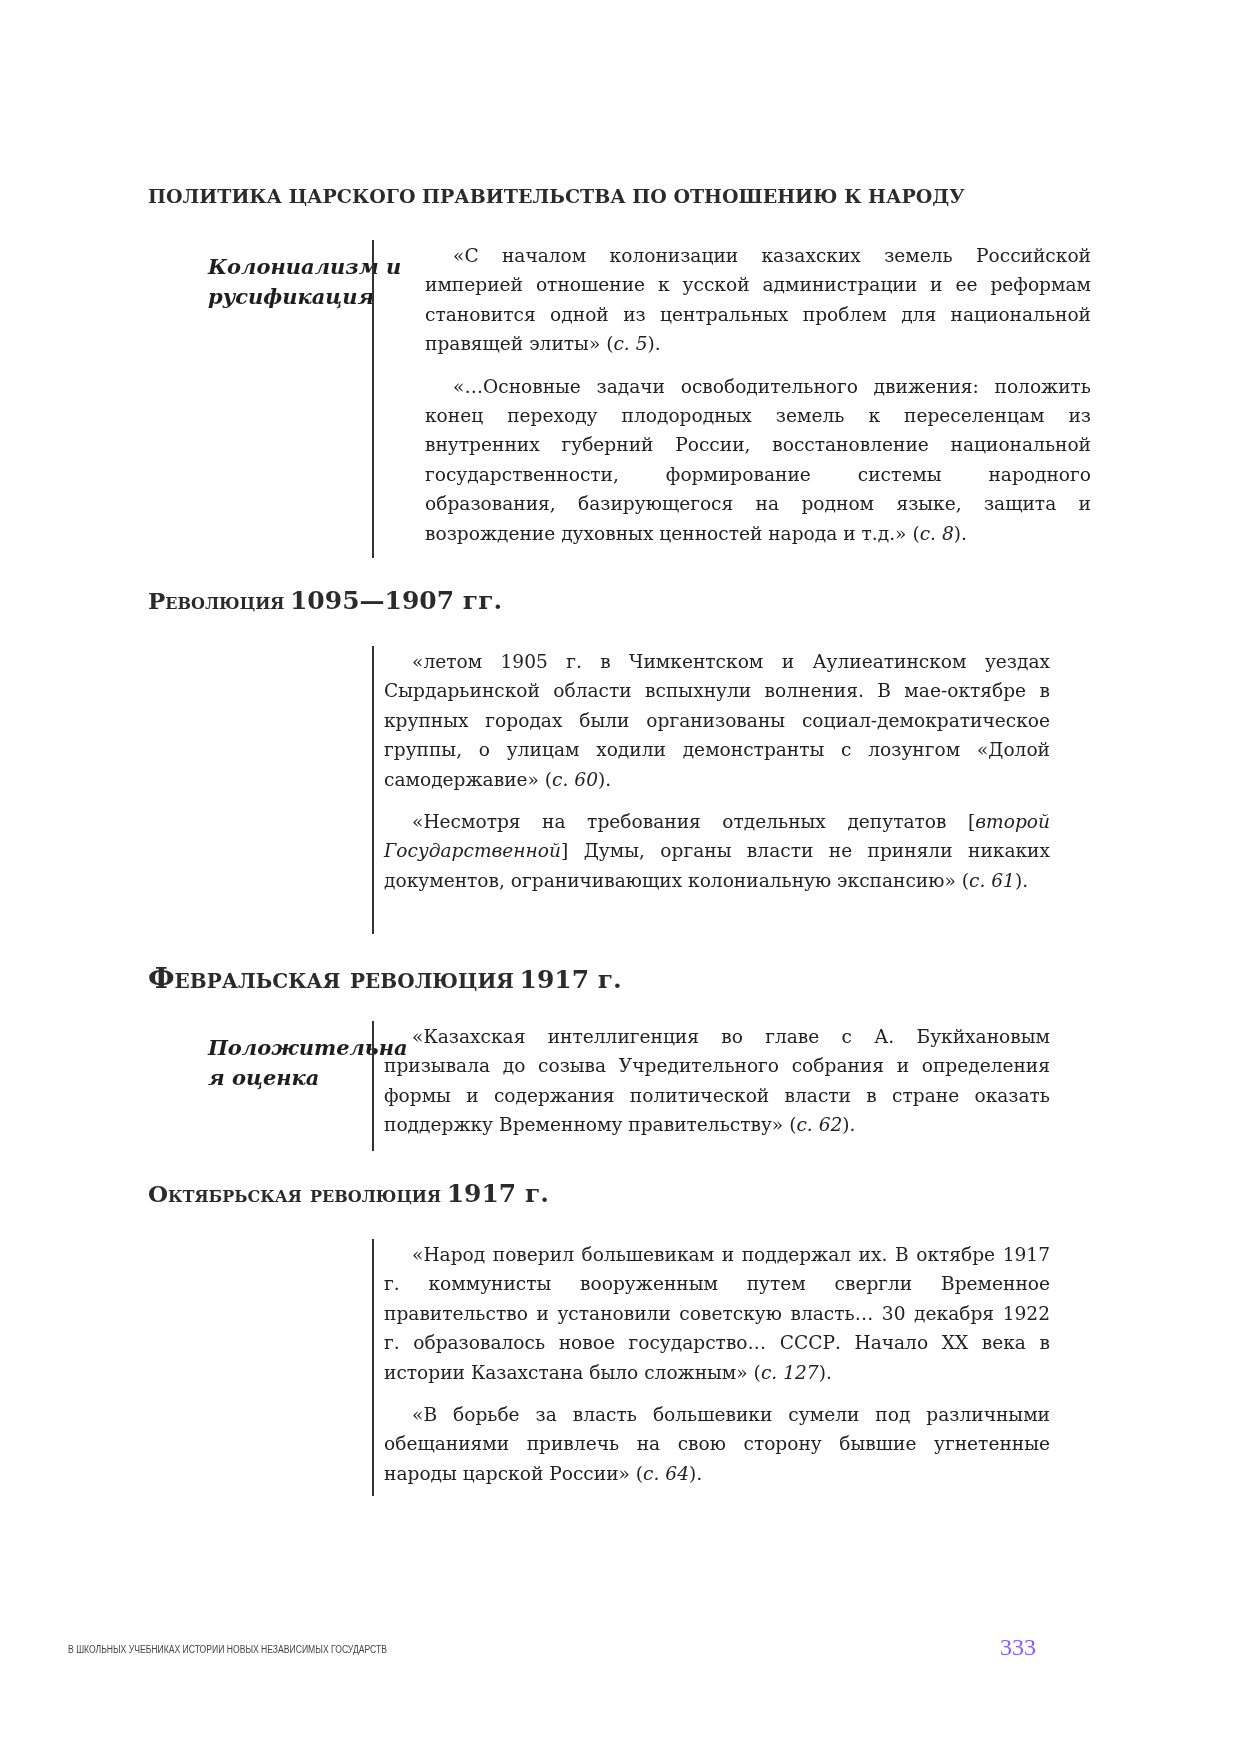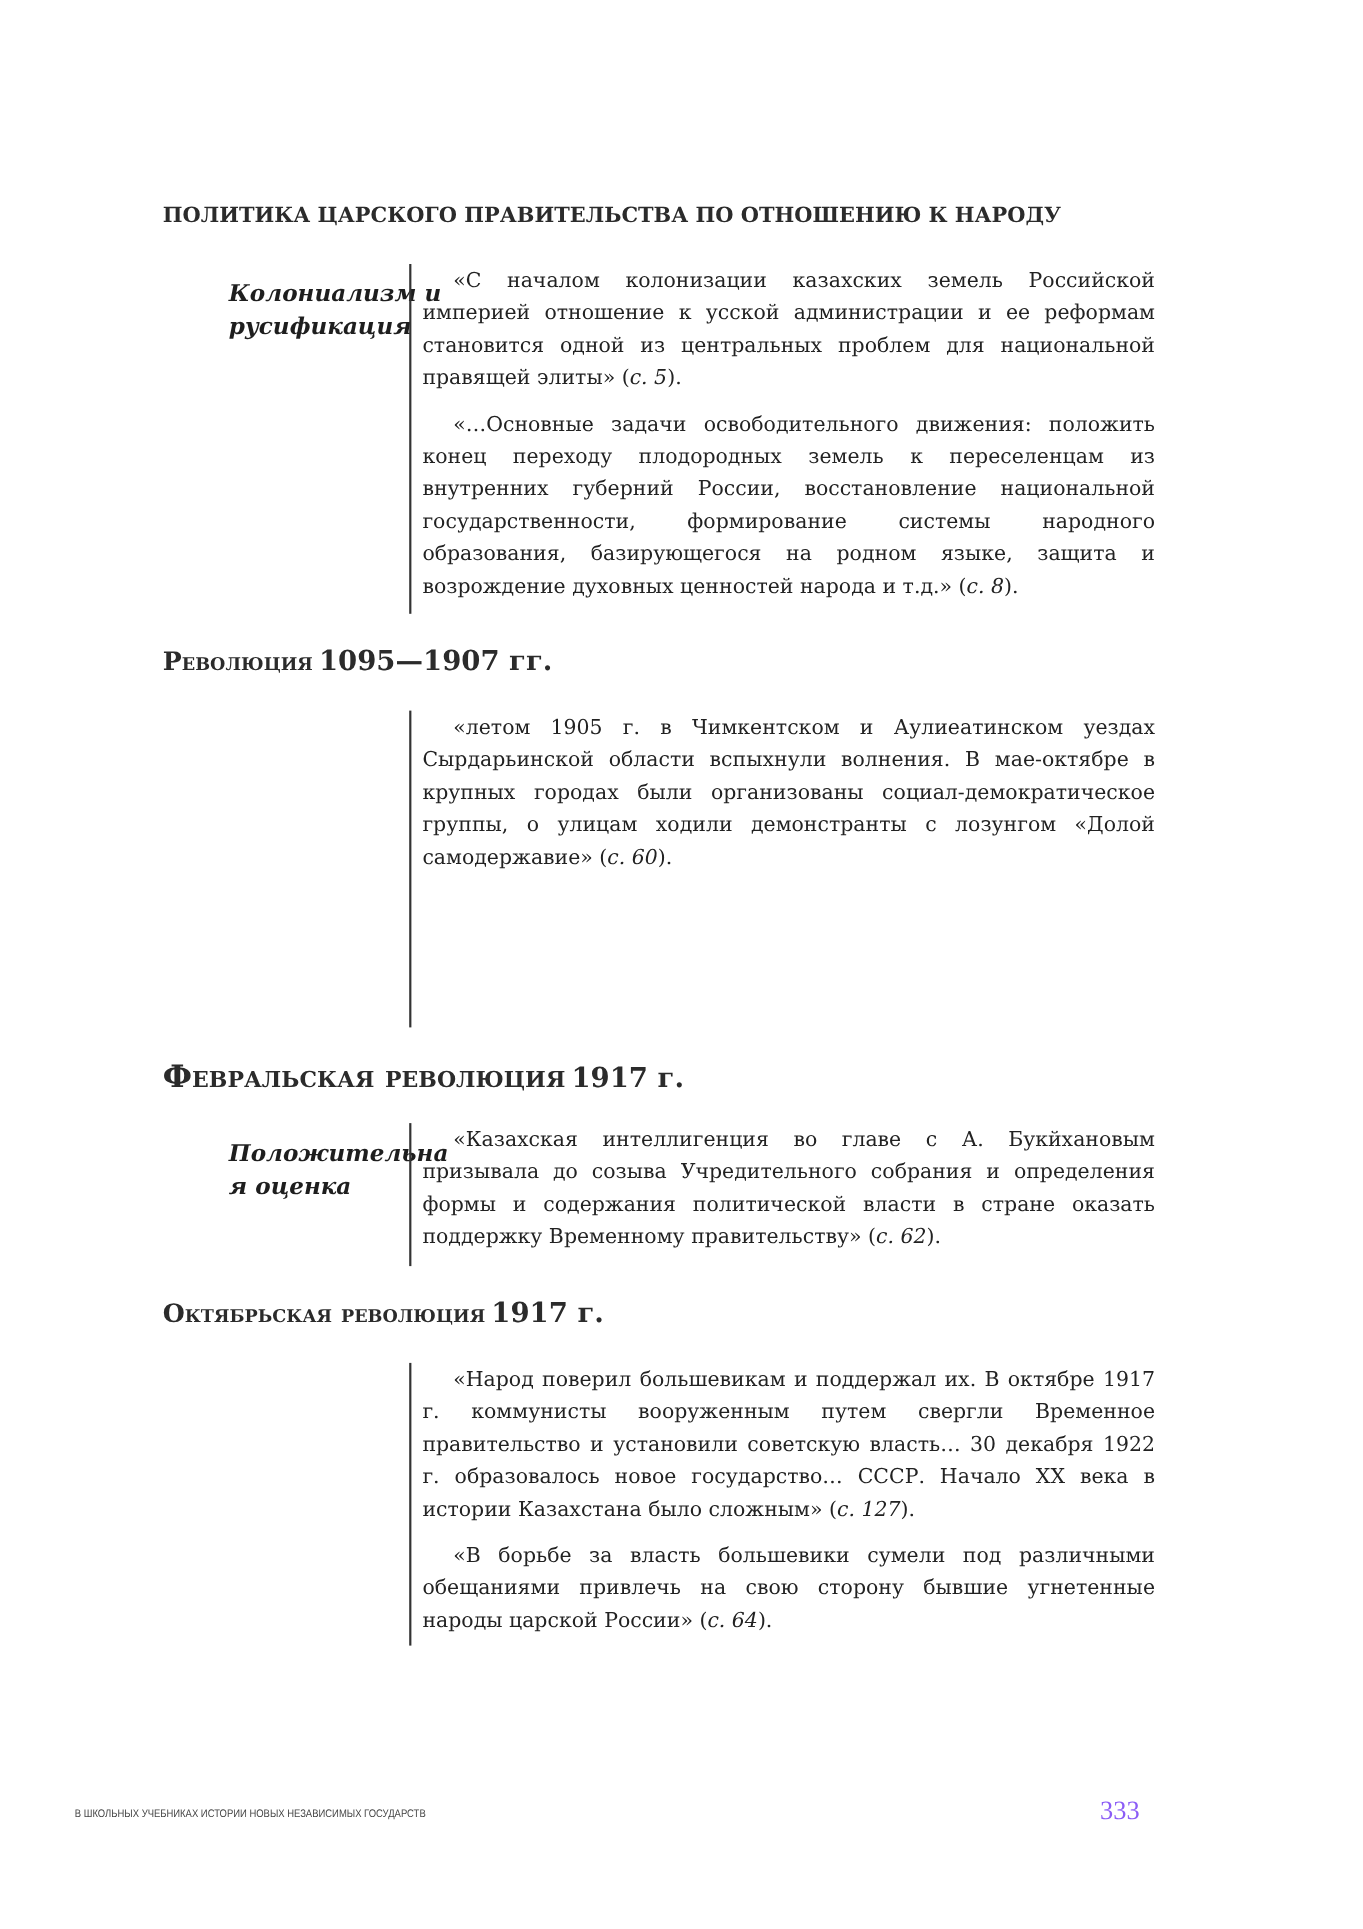--- a/index.html
+++ b/index.html
@@ -18,34 +18,35 @@
 </style>
 </head>
 <body>
 
 <div class="heading" style="top:185px;">
   <span class="sc" style="text-transform:uppercase;font-size:19px;">Политика царского правительства по отношению к народу</span>
 </div>
 <div class="section" style="top:240px;height:318px;">
   <div class="label" style="top:12px;">Колониализм и русификация</div>
   <div class="divider" style="top:0;height:318px;"></div>
-  <div class="quotes" style="top:1px;">
+  <div class="quotes" style="top:1px;margin-left:41px;">
     <p class="quote"><span>«С началом колонизации казахских земель Российской империей отношение к усской администрации и ее реформам становится одной из центральных проблем для национальной правящей элиты» (</span><i>с. 5</i><span>).</span></p>
     <p class="quote"><span>«…Основные задачи освободительного движения: положить конец переходу плодородных земель к переселенцам из внутренних губерний России, восстановление национальной государственности, формирование системы народного образования, базирующегося на родном языке, защита и возрождение духовных ценностей народа и т.д.» (</span><i>с. 8</i><span>).</span></p>
   </div>
 </div>
 
 <div class="heading" style="top:586px;">
   <span class="sc" style="font-variant:small-caps;font-size:23px;">Революция</span>
   <span class="big">1095—1907 гг.</span>
 </div>
 <div class="section" style="top:646px;height:288px;">
   <div class="divider" style="top:0;height:288px;"></div>
   <div class="quotes" style="top:1px;">
     <p class="quote"><span>«летом 1905 г. в Чимкентском и Аулиеатинском уездах Сырдарьинской области вспыхнули волнения. В мае-октябре в крупных городах были организованы социал-демократическое группы, о улицам ходили демонстранты с лозунгом «Долой самодержавие» (</span><i>с. 60</i><span>).</span></p>
+    <p class="quote"><span>«Несмотря на требования отдельных депутатов [</span><i>второй Государственной</i><span>] Думы, органы власти не приняли никаких документов, ограничивающих колониальную экспансию» (</span><i>с. 61</i><span>).</span></p>
   </div>
 </div>
 
 <div class="heading" style="top:962px;">
   <span class="sc" style="font-variant:small-caps;font-size:28px;">Февральская революция</span>
   <span class="big">1917 г.</span>
 </div>
 <div class="section" style="top:1021px;height:130px;">
   <div class="label" style="top:12px;width:200px;word-break:break-all;">Положительна я оценка</div>
   <div class="divider" style="top:0;height:130px;"></div>

